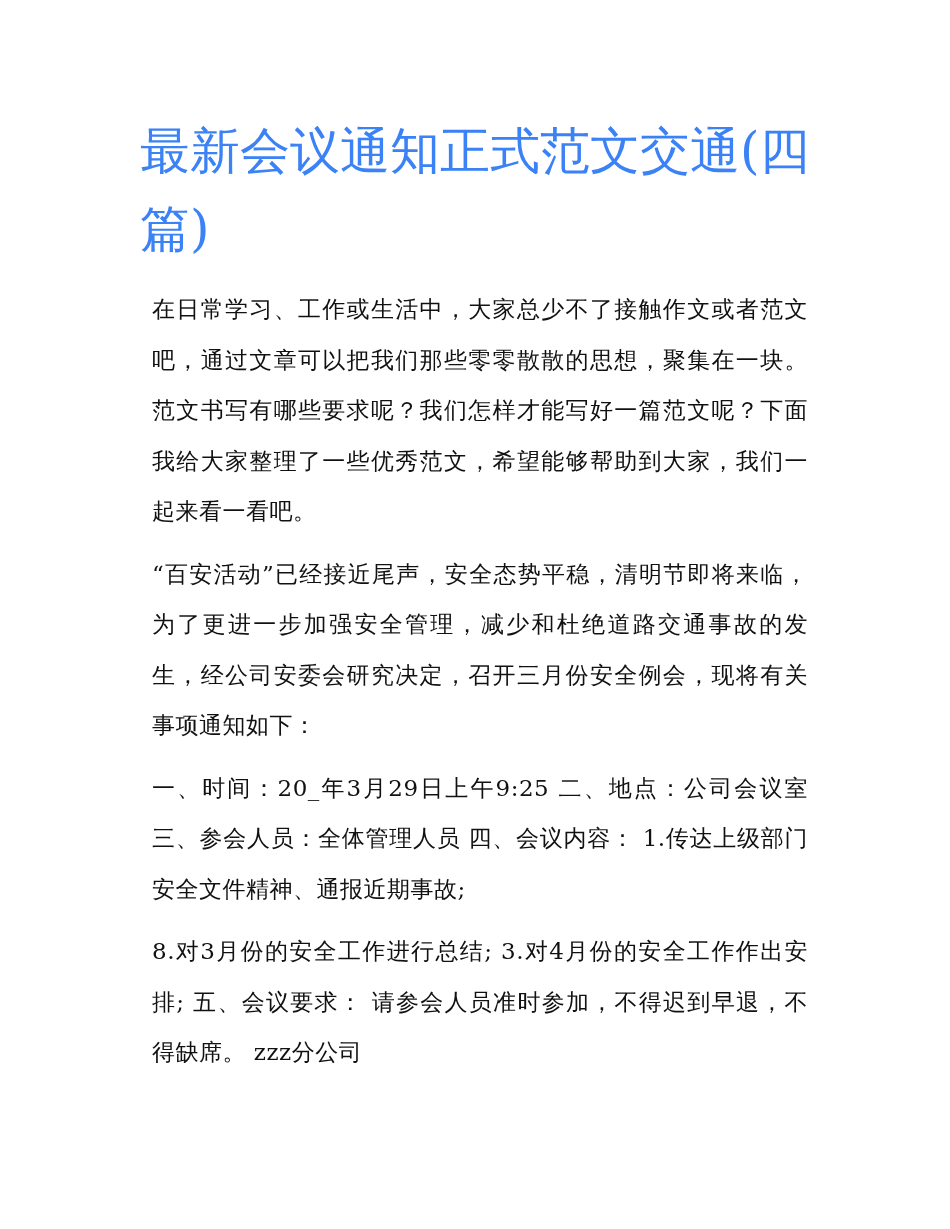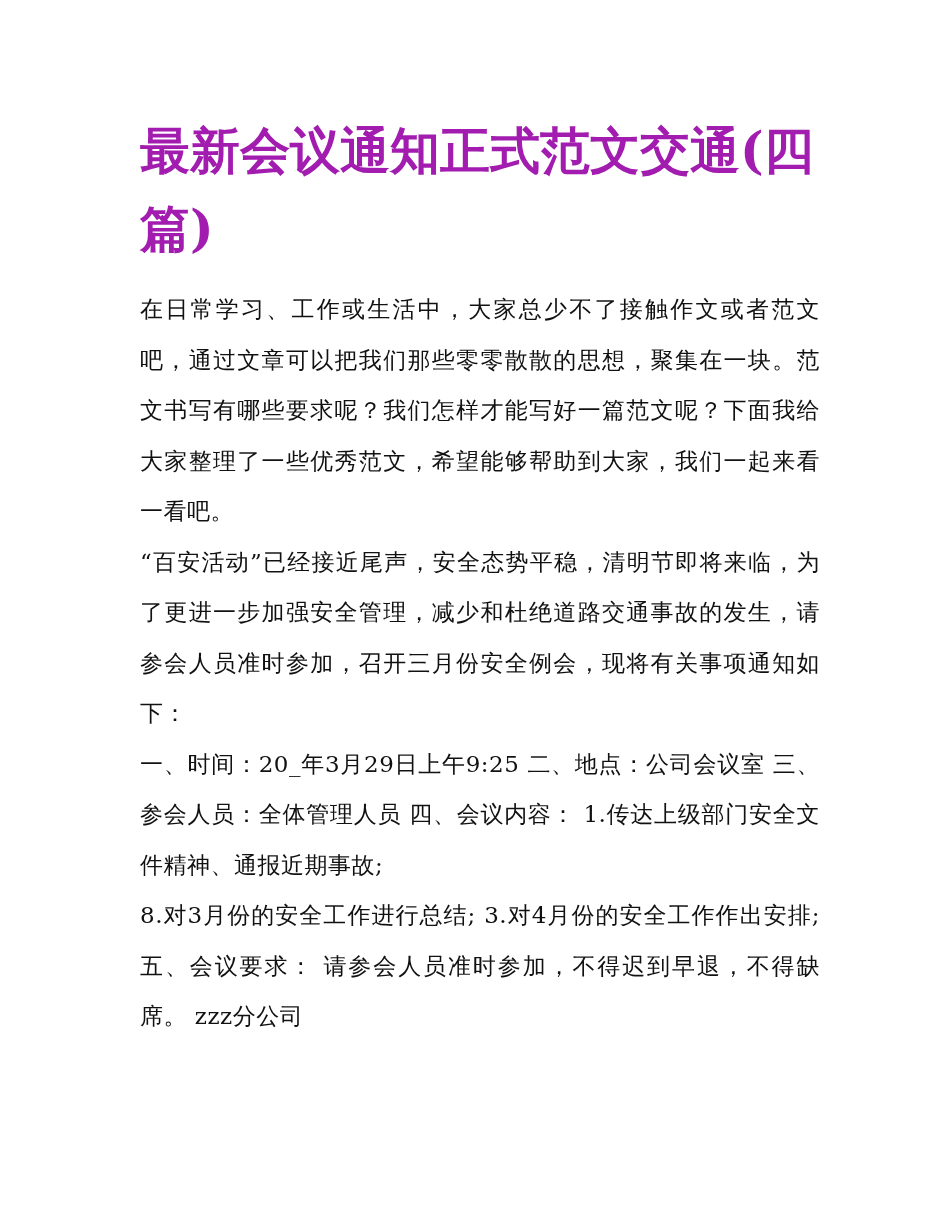--- a/index.html
+++ b/index.html
@@ -17,35 +17,35 @@
     }
     .page {
       position: absolute;
       left: 140px;
       top: 112px;
       width: 680px;
     }
     .title {
       font-size: 50px;
       line-height: 78px;
-      font-weight: bold;
+      font-weight: normal;
       margin: 0 0 16px 0;
       letter-spacing: 0px;
-      color: #a21caf;
+      color: #3b82f6;
     }
     .para {
       font-size: 23px;
       line-height: 50.5px;
-      margin: 0;
+      margin: 12px;
       letter-spacing: 0.5px;
       text-align: justify;
     }
   </style>
 </head>
 <body>
 
 <div class="page">
   <h1 class="title">最新会议通知正式范文交通(四篇)</h1>
   <p class="para">在日常学习、工作或生活中，大家总少不了接触作文或者范文吧，通过文章可以把我们那些零零散散的思想，聚集在一块。范文书写有哪些要求呢？我们怎样才能写好一篇范文呢？下面我给大家整理了一些优秀范文，希望能够帮助到大家，我们一起来看一看吧。</p>
-  <p class="para">“百安活动”已经接近尾声，安全态势平稳，清明节即将来临，为了更进一步加强安全管理，减少和杜绝道路交通事故的发生，请参会人员准时参加，召开三月份安全例会，现将有关事项通知如下：</p>
+  <p class="para">“百安活动”已经接近尾声，安全态势平稳，清明节即将来临，为了更进一步加强安全管理，减少和杜绝道路交通事故的发生，经公司安委会研究决定，召开三月份安全例会，现将有关事项通知如下：</p>
   <p class="para">一、时间：20_年3月29日上午9:25 二、地点：公司会议室 三、参会人员：全体管理人员 四、会议内容： 1.传达上级部门安全文件精神、通报近期事故;</p>
   <p class="para">8.对3月份的安全工作进行总结; 3.对4月份的安全工作作出安排; 五、会议要求： 请参会人员准时参加，不得迟到早退，不得缺席。 zzz分公司</p>
 </div>
 
 </body></html>

